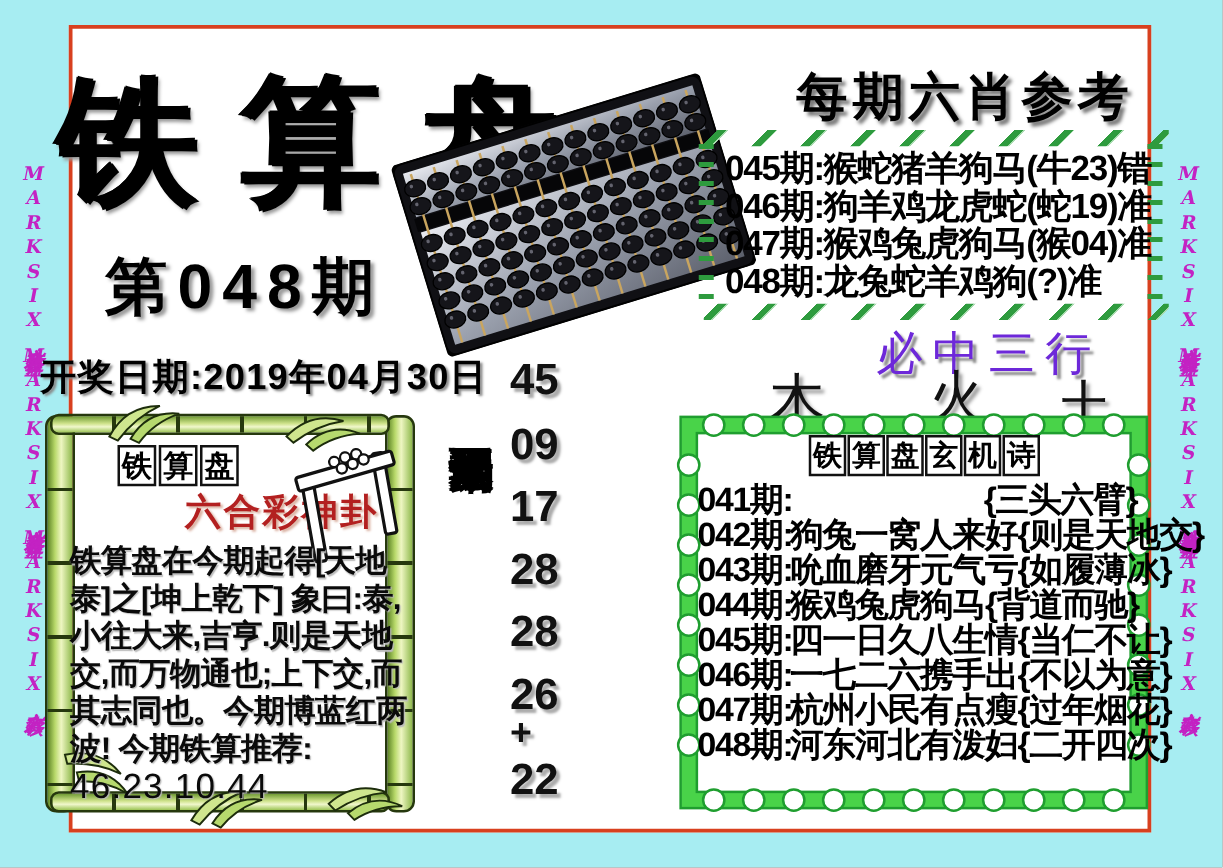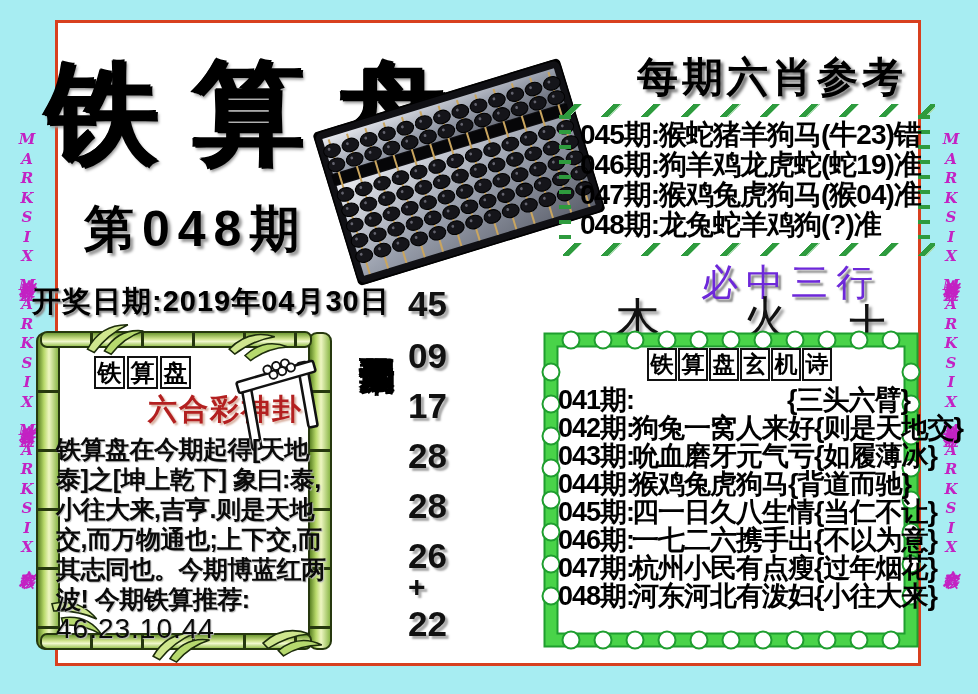--- a/index.html
+++ b/index.html
@@ -500,17 +500,17 @@
         <span class="poem-hint">{不以为意}</span>
     </div>
     <div class="poem-row">
       <span class="poem-period">047期:</span>
         <span>杭州小民有点瘦</span>
         <span class="poem-hint">{过年烟花}</span>
     </div>
     <div class="poem-row">
       <span class="poem-period">048期:</span>
         <span>河东河北有泼妇</span>
-        <span class="poem-hint">{小往大来}</span>
+        <span class="poem-hint">{二开四次}</span>
     </div>
   </div>
 
 </div>
 
 </body></html>

